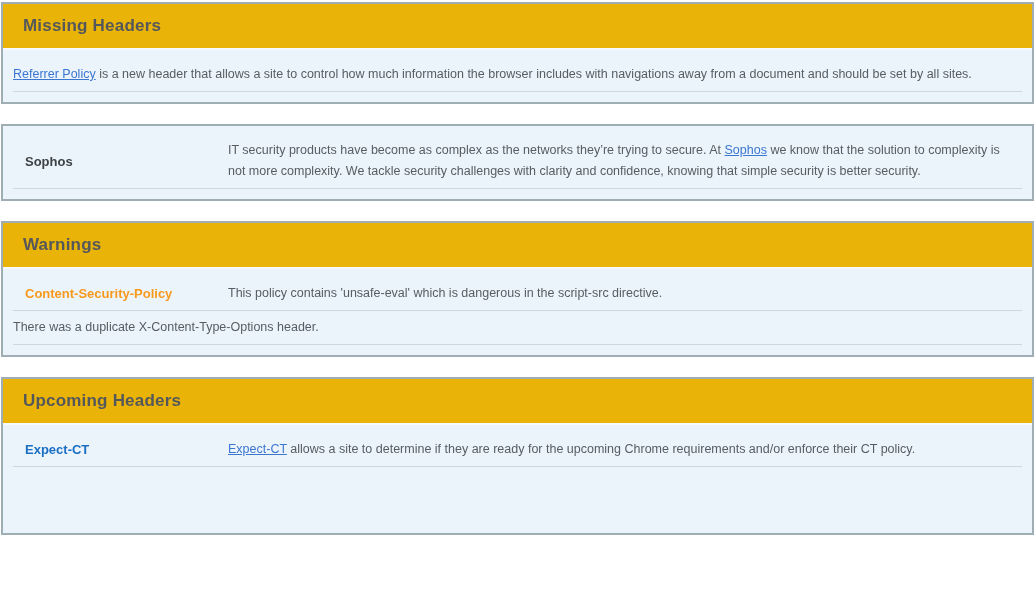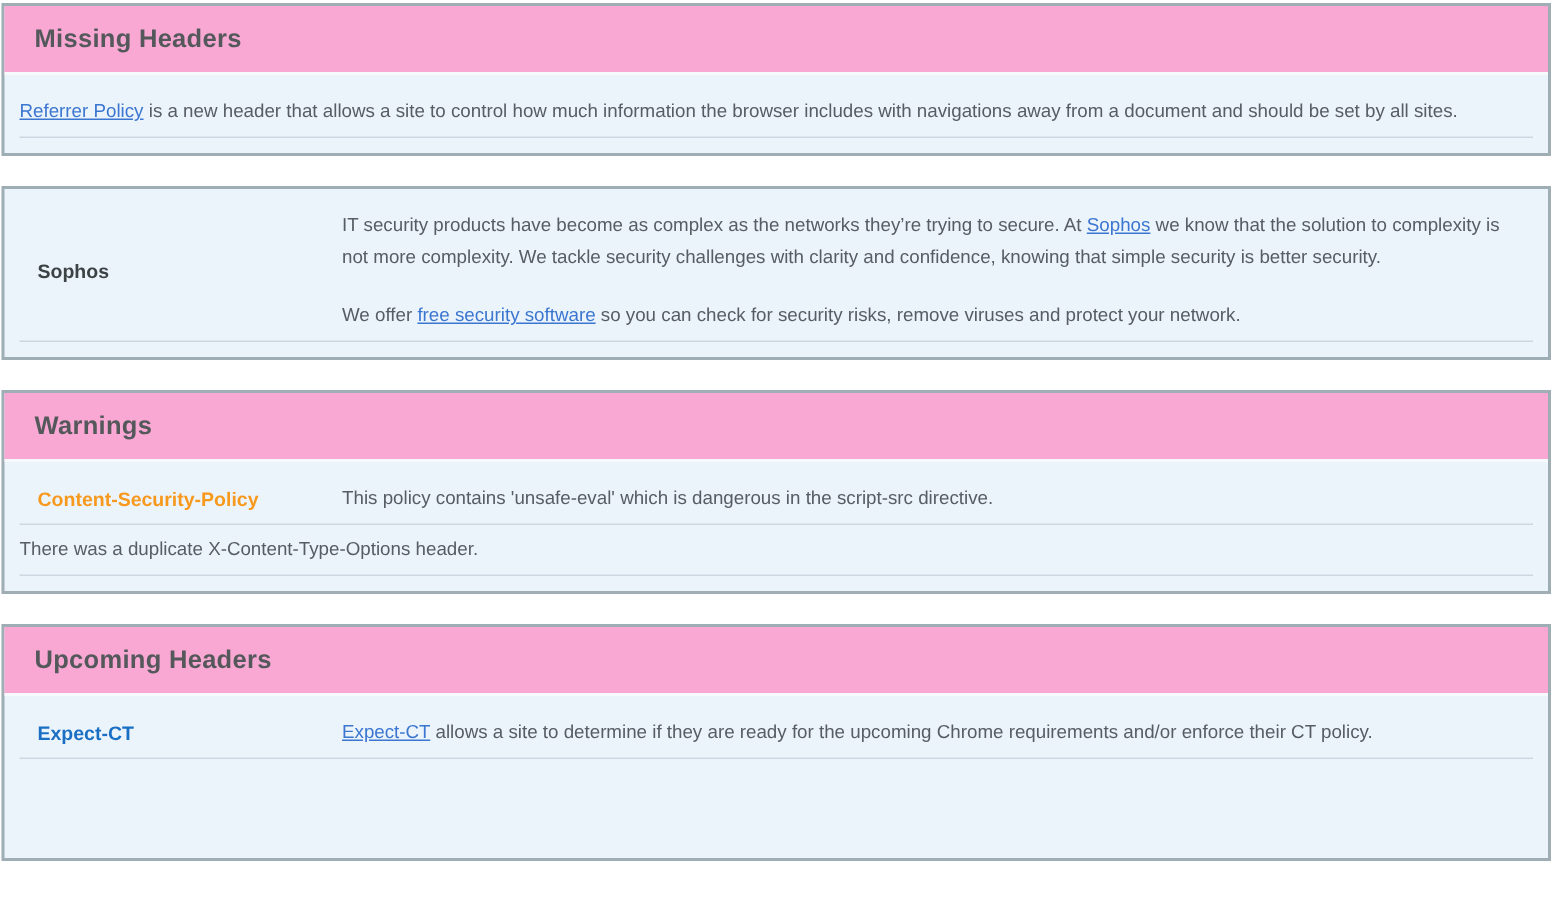--- a/index.html
+++ b/index.html
@@ -8,21 +8,21 @@
     background:#ffffff;
     font-family:"Liberation Sans", sans-serif;
   }
   .page { padding-top:2px; }
   .panel {
     margin:0 1px 20px 1px;
     border:2px solid #9fadb4;
     background:#ecf4fb;
   }
   .panel-header {
-    background:#f9a8d4;
+    background:#eab308;
     padding:12px 20px;
     border-bottom:2px solid #f6fafd;
   }
   .panel-title {
     margin:0;
     font-size:17px;
     font-weight:bold;
     color:#54585b;
     letter-spacing:0.2px;
   }
@@ -69,21 +69,20 @@
             </div>
           </div>
         </div>
       </section>
       <section class="panel">
         <div class="panel-body">
           <div class="row">
             <div class="row-label" style="color: rgb(61, 66, 69);">Sophos</div>
             <div class="row-desc">
               <p class="desc-par">IT security products have become as complex as the networks they’re trying to secure. At <a class="desc-link">Sophos</a> we know that the solution to complexity is not more complexity. We tackle security challenges with clarity and confidence, knowing that simple security is better security.</p>
-              <p class="desc-par">We offer <a class="desc-link">free security software</a> so you can check for security risks, remove viruses and protect your network.</p>
             </div>
           </div>
         </div>
       </section>
       <section class="panel">
         <div class="panel-header">
           <h2 class="panel-title">Warnings</h2>
         </div>
         <div class="panel-body">
           <div class="row">

